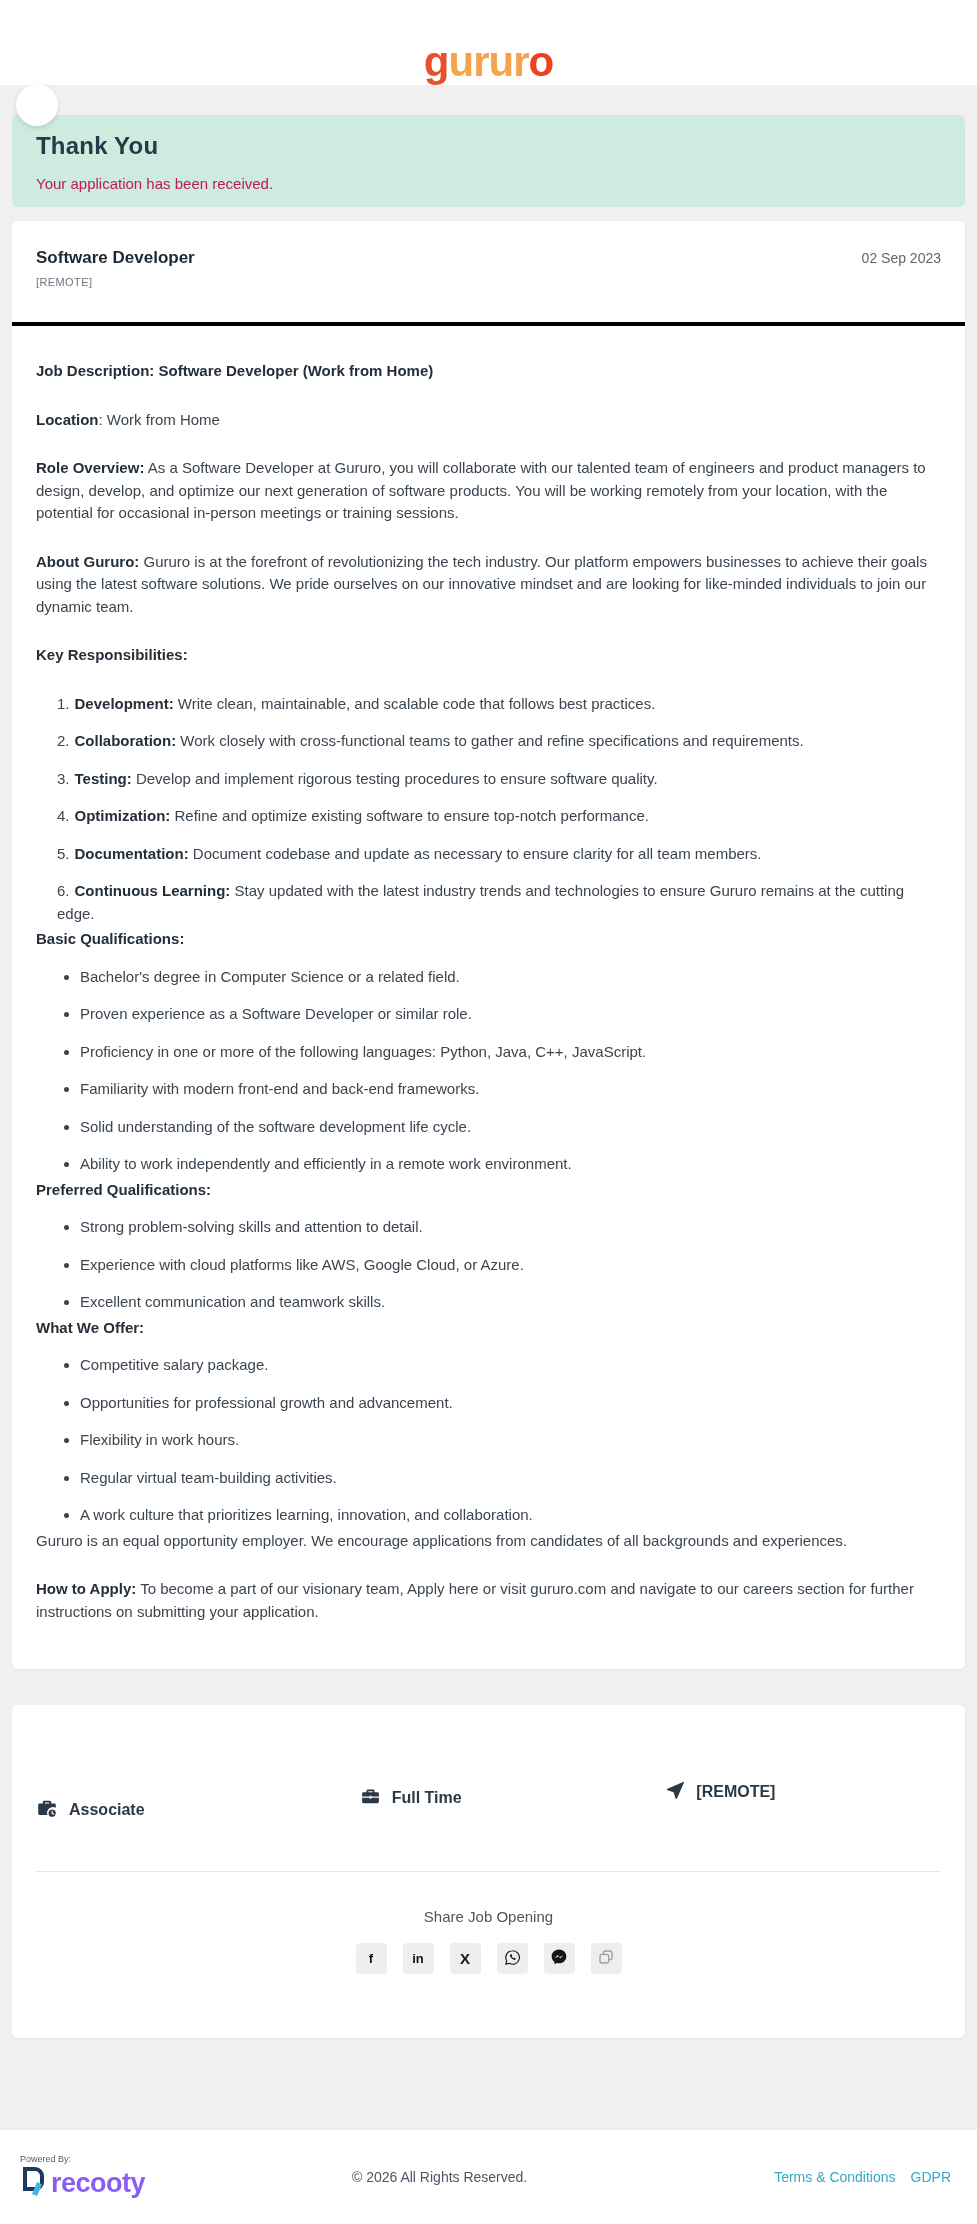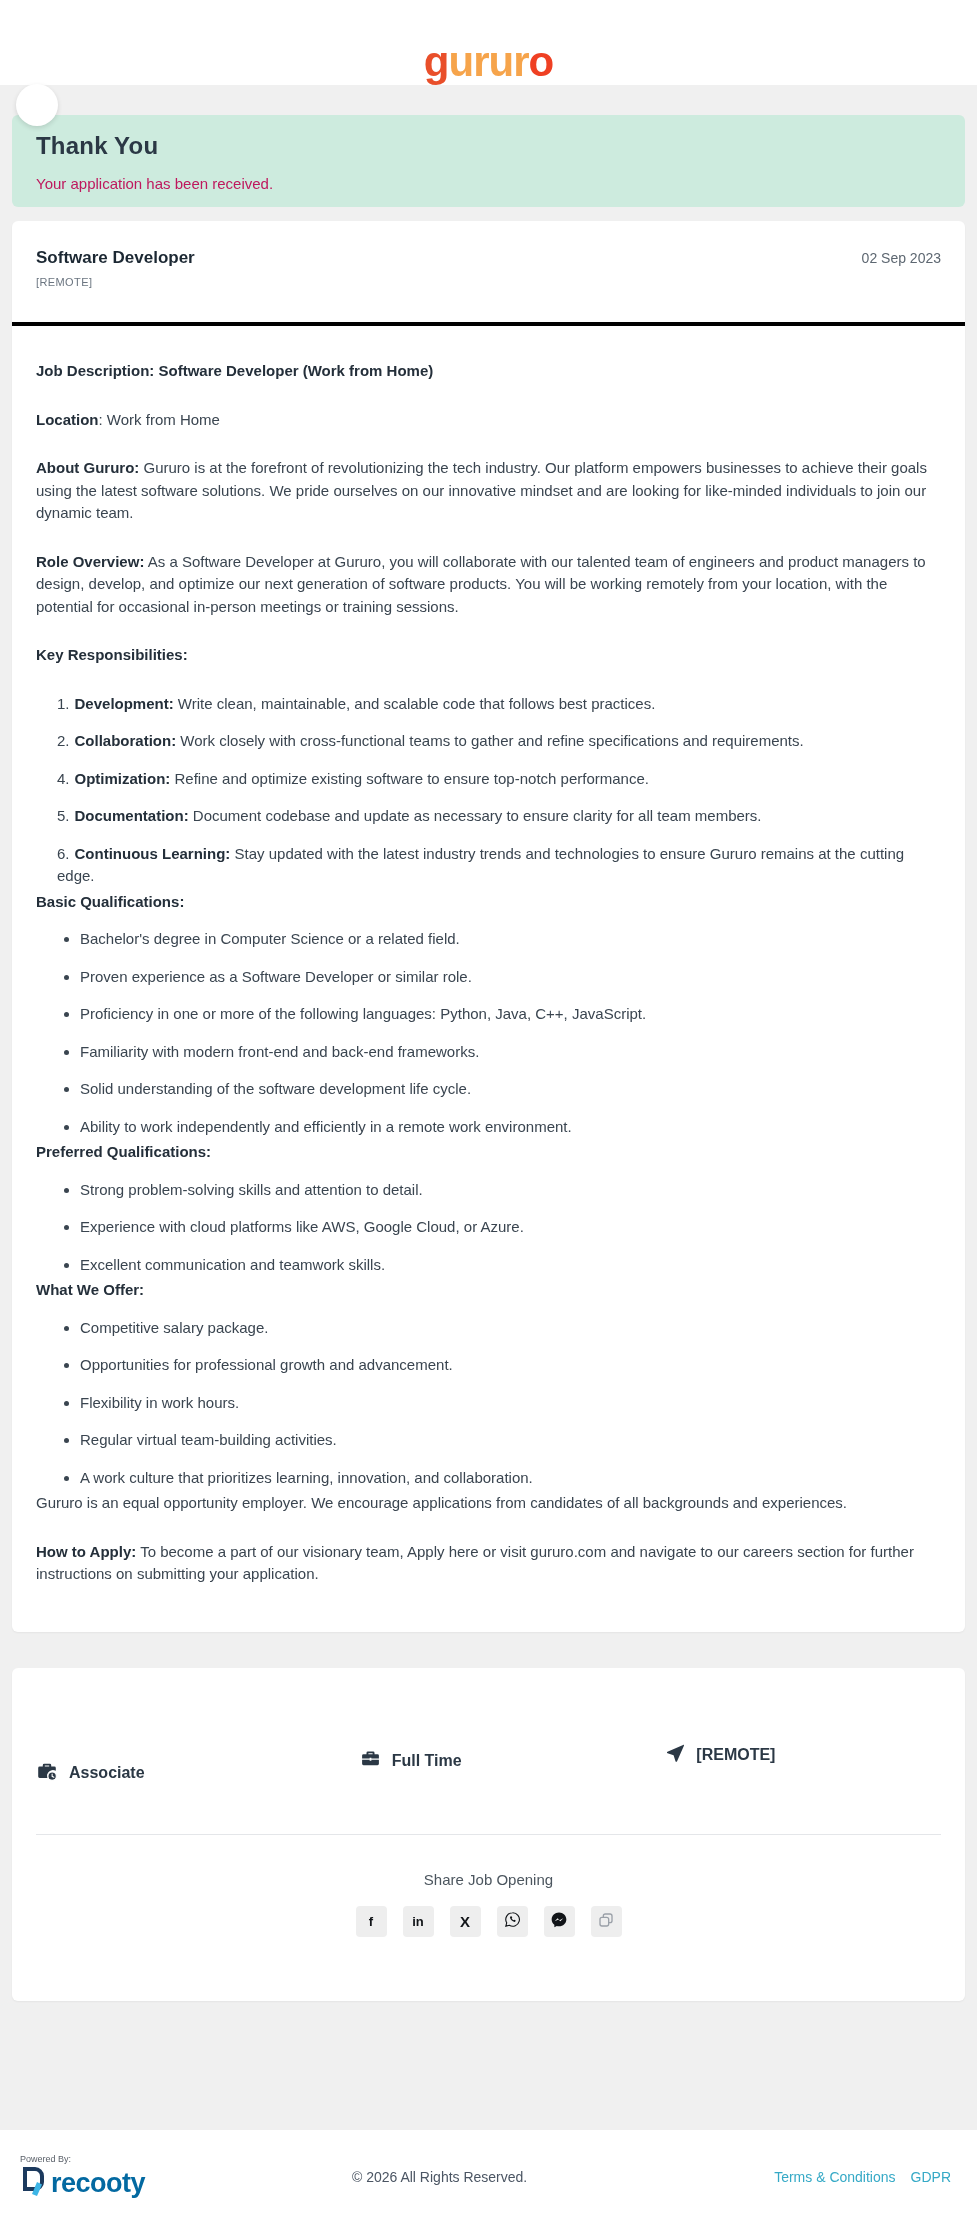--- a/index.html
+++ b/index.html
@@ -86,21 +86,21 @@
   
   .site-footer {
     background:#ffffff; height:94px;
     display:flex; align-items:center; justify-content:space-between;
     padding:0 26px 0 20px;
     gap:32px;
   }
   .powered-block { display:flex; flex-direction:column; }
   .powered-label { font-size:9px; color:#5a6069; margin-bottom:2px; }
   .recooty-row { display:flex; align-items:center; gap:4px; }
-  .recooty-name { font-size:27px; font-weight:bold; color:#0369a1; letter-spacing:-.5px; }
+  .recooty-name { font-size:27px; font-weight:bold; color:#8b5cf6; letter-spacing:-.5px; }
   .copyright { font-size:14px; color:#4b5563; margin-left:-40px; }
   .footer-links { display:flex; gap:15px; font-size:14px; }
   .footer-links a { color:#35a9c6; text-decoration:none; }
 </style>
 </head>
 <body>
 
 <div class="page">
 
   <header class="top-header">
@@ -125,29 +125,30 @@
         </div>
         <div class="job-date">02 Sep 2023</div>
       </div>
 
       <div class="job-body">
         <p class="para"><b>Job Description: Software Developer (Work from Home)</b></p>
 
 
         <p class="para"><b>Location</b><span>: Work from Home</span></p>
 
+        <p class="para"><b>Role Overview:</b><span> As a Software Developer at Gururo, you will collaborate with our talented team of engineers and product managers to design, develop, and optimize our next generation of software products. You will be working remotely from your location, with the potential for occasional in-person meetings or training sessions.</span></p>
+
         <p class="para"><b>About Gururo:</b><span> Gururo is at the forefront of revolutionizing the tech industry. Our platform empowers businesses to achieve their goals using the latest software solutions. We pride ourselves on our innovative mindset and are looking for like-minded individuals to join our dynamic team.</span></p>
-
-        <p class="para"><b>Role Overview:</b><span> As a Software Developer at Gururo, you will collaborate with our talented team of engineers and product managers to design, develop, and optimize our next generation of software products. You will be working remotely from your location, with the potential for occasional in-person meetings or training sessions.</span></p>
 
         <p class="para"><b>Key Responsibilities:</b></p>
 
         <ol class="num-list">
           <li><span class="num">1.</span><b>Development:</b><span> Write clean, maintainable, and scalable code that follows best practices.</span></li>
           <li><span class="num">2.</span><b>Collaboration:</b><span> Work closely with cross-functional teams to gather and refine specifications and requirements.</span></li>
+          <li><span class="num">3.</span><b>Testing:</b><span> Develop and implement rigorous testing procedures to ensure software quality.</span></li>
           <li><span class="num">4.</span><b>Optimization:</b><span> Refine and optimize existing software to ensure top-notch performance.</span></li>
           <li><span class="num">5.</span><b>Documentation:</b><span> Document codebase and update as necessary to ensure clarity for all team members.</span></li>
           <li><span class="num">6.</span><b>Continuous Learning:</b><span> Stay updated with the latest industry trends and technologies to ensure Gururo remains at the cutting edge.</span></li>
         </ol>
 
         <p class="tight"><b>Basic Qualifications:</b></p>
         <ul class="dot-list">
           <li>Bachelor's degree in Computer Science or a related field.</li>
           <li>Proven experience as a Software Developer or similar role.</li>
           <li>Proficiency in one or more of the following languages: Python, Java, C++, JavaScript.</li>

